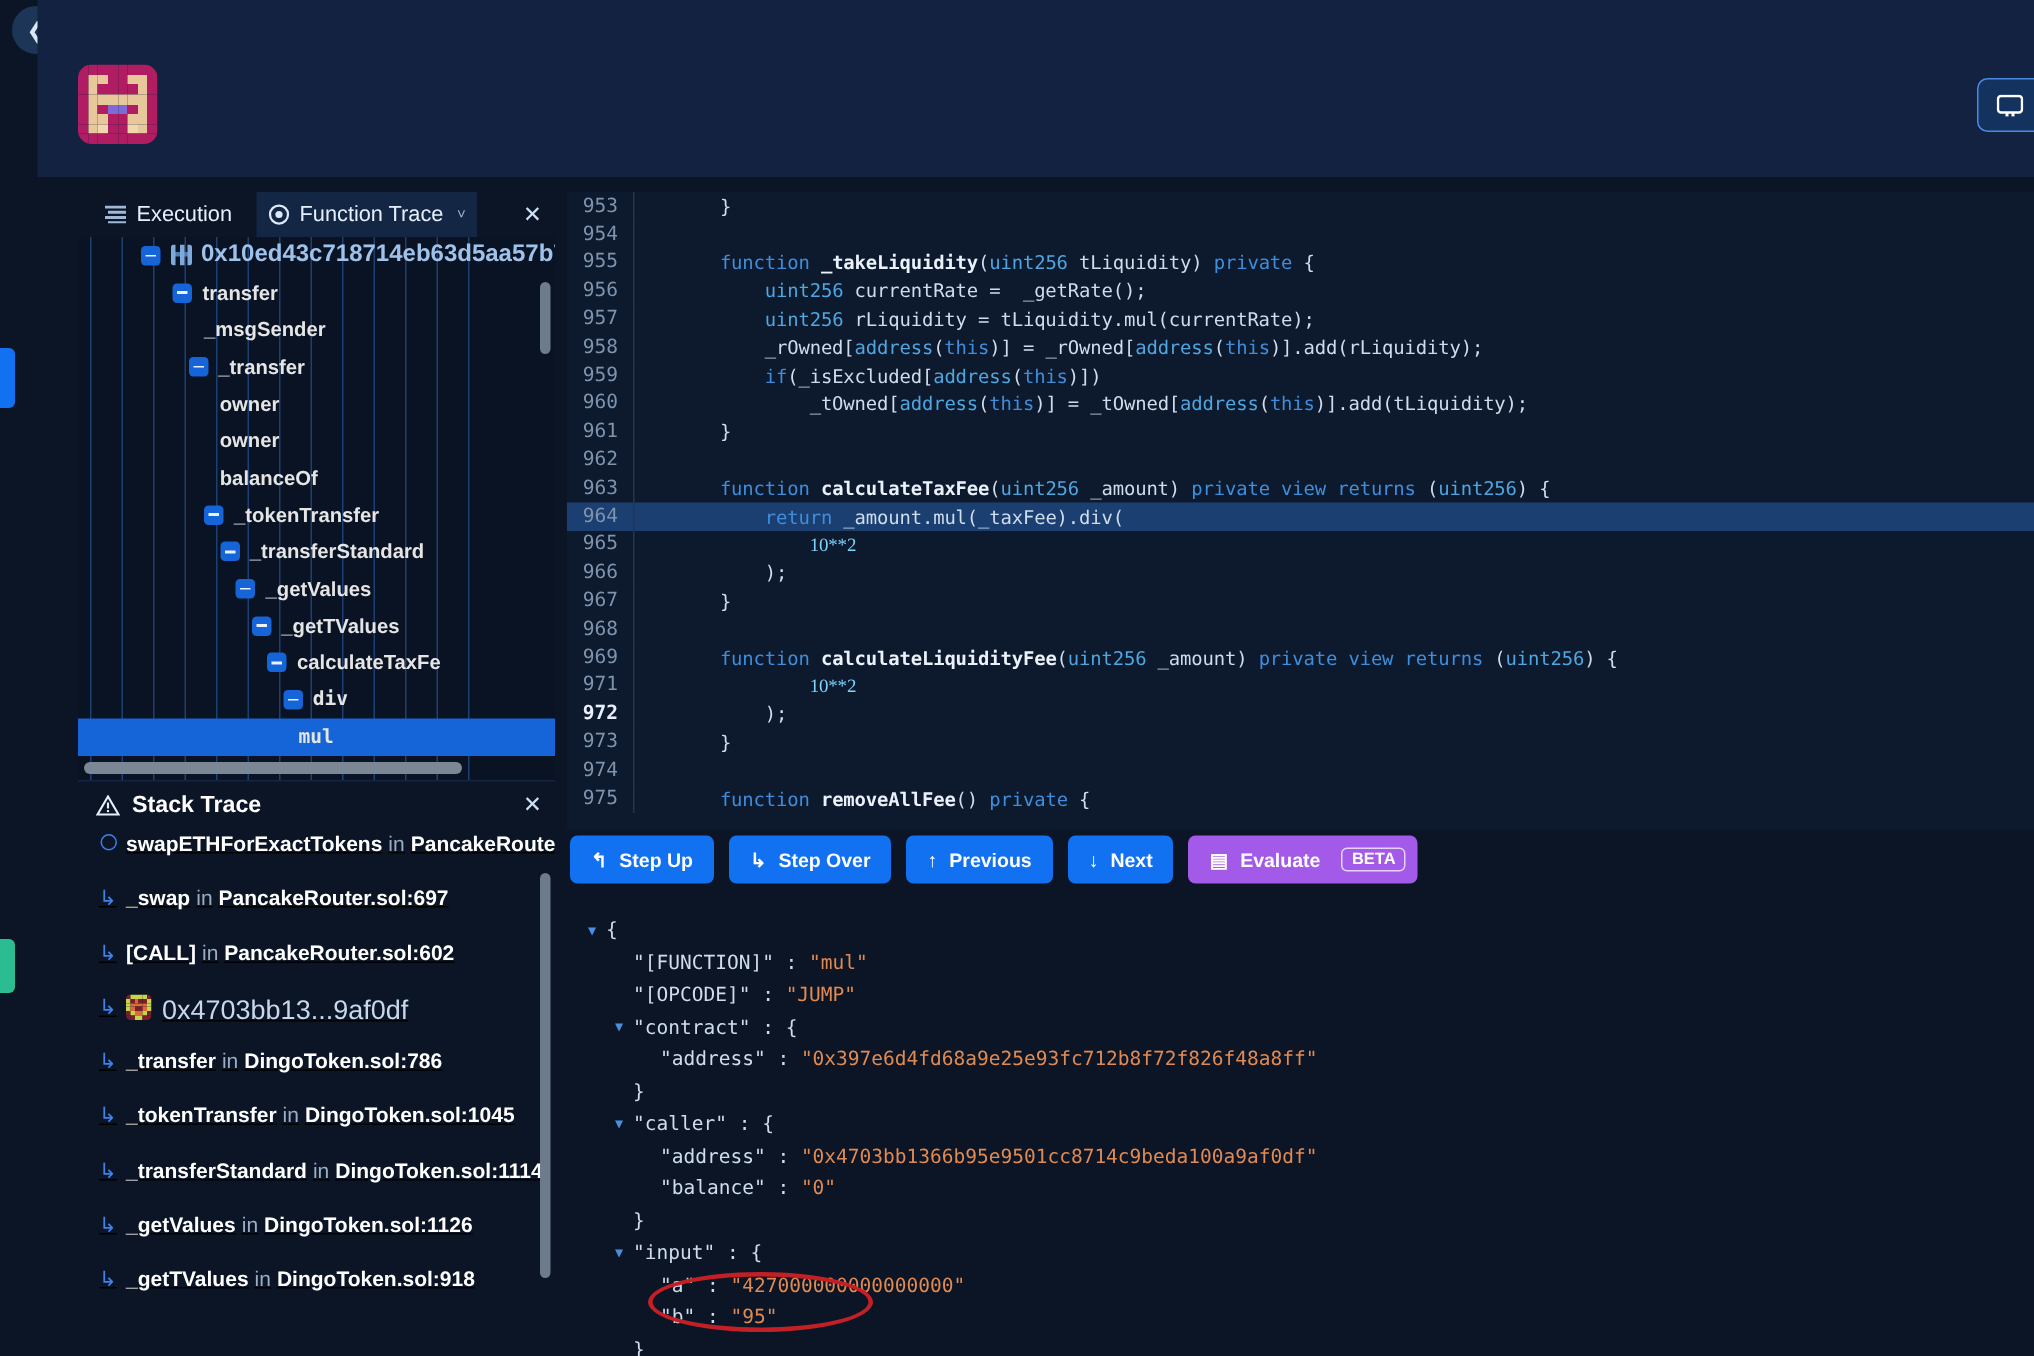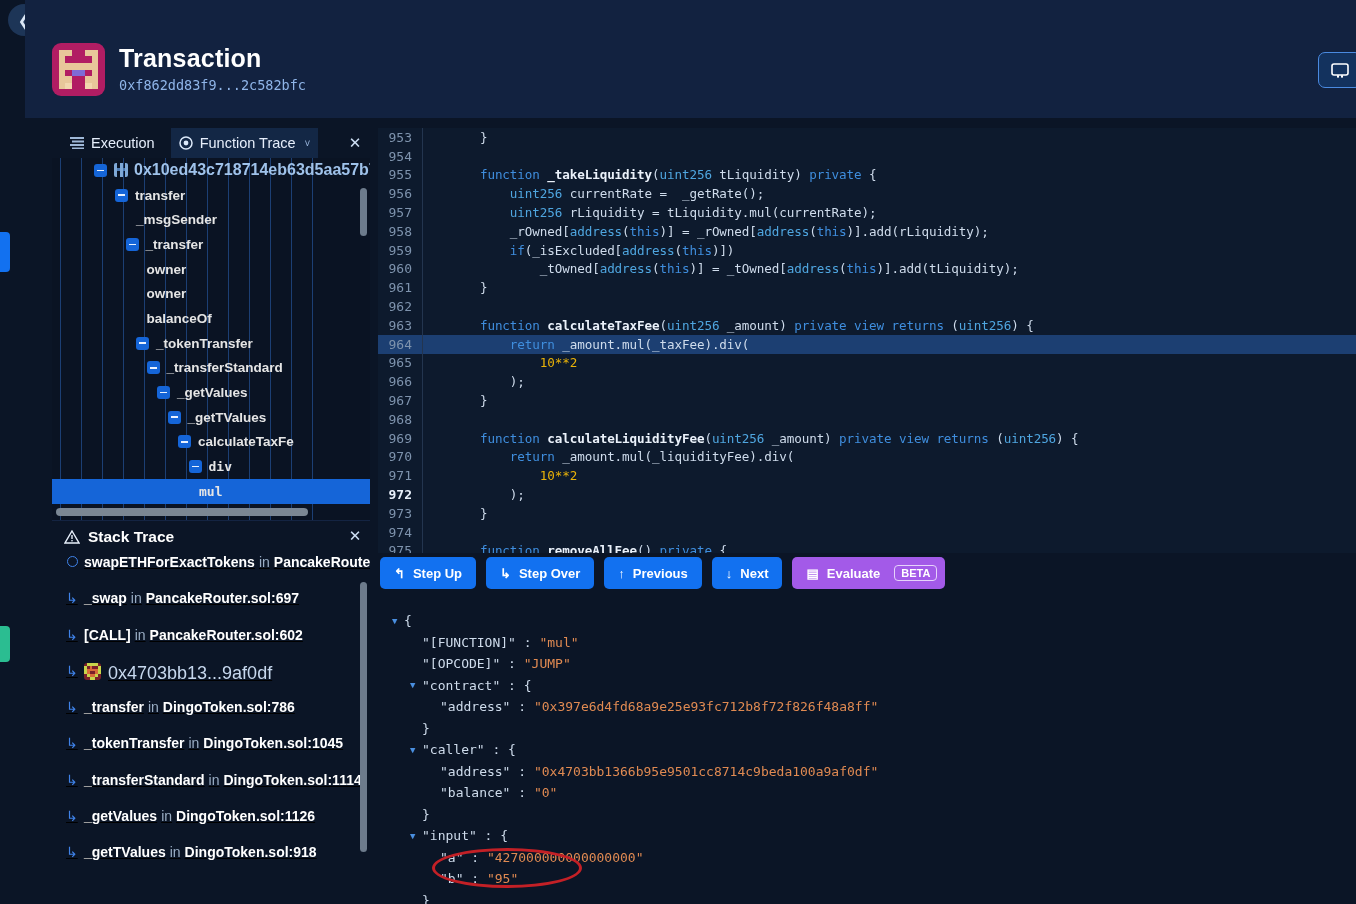--- a/index.html
+++ b/index.html
@@ -128,21 +128,21 @@
   .ln {
     width: 44px; flex: 0 0 auto; text-align: right; padding-right: 10px;
     color: #7e93ad; font-size: 13px;
   }
   .gut { width: 28px; flex: 0 0 auto; border-left: 1px solid #23354f; height: 18.8px; }
   .ctext { font-size: 12.6px; letter-spacing: -.1px; }
   .k { color: #3f8ede; }   
   .ty { color: #4fa6e0; }  
   .fnname { color: #eaf1fa; font-weight: bold; }
   .pl { color: #cfdcec; }  
-  .num { color: #eab308; }
+  .num { color: #7dd3fc; font-family: Liberation Serif, serif; }
 
   
   .toolbar { position: absolute; left: 380px; top: 557px; display: flex; gap: 10px; align-items: center; }
   .btn {
     height: 32px; padding: 0 14px; border-radius: 5px; background: #1271f0;
     color: #ffffff; font-size: 13px; font-weight: bold; display: flex; align-items: center; gap: 8px;
     cursor: pointer; border: none;
   }
   .btn.purple { background: #a35ae8; padding-right: 8px; }
   .beta { border: 1.4px solid #e6d2fb; border-radius: 4px; padding: 1px 6px; font-size: 11px; margin-left: 6px; }
@@ -238,24 +238,20 @@
           <i style="background: rgb(177, 29, 99);"></i>
           <i style="background: rgb(177, 29, 99);"></i>
           <i style="background: rgb(177, 29, 99);"></i>
           <i style="background: rgb(177, 29, 99);"></i>
           <i style="background: rgb(177, 29, 99);"></i>
           <i style="background: rgb(177, 29, 99);"></i>
           <i style="background: rgb(177, 29, 99);"></i>
           <i style="background: rgb(177, 29, 99);"></i>
           <i style="background: rgb(177, 29, 99);"></i>
         </div>
-      <div class="hdr-text">
-        <div class="hdr-title">Transaction</div>
-        <div class="hdr-hash">0xf862dd83f9...2c582bfc</div>
-      </div>
     </div>
     <div class="hdr-right-btn">
       <svg width="18" height="15" viewBox="0 0 18 15">
         <rect x="1" y="1" width="16" height="11" rx="2" fill="none" stroke="#ffffff" stroke-width="1.6"></rect>
         <rect x="6" y="12.2" width="2" height="2.4" fill="#ffffff"></rect>
         <rect x="10" y="12.2" width="2" height="2.4" fill="#ffffff"></rect>
       </svg>
     </div>
   </div>
   <div class="topbar-divider"></div>
@@ -490,21 +486,20 @@
         <div class="cline"><span class="ln">960</span><span class="gut"></span><span class="ctext"><span class="pl">            _tOwned[</span><span class="ty">address</span><span class="pl">(</span><span class="k">this</span><span class="pl">)] = _tOwned[</span><span class="ty">address</span><span class="pl">(</span><span class="k">this</span><span class="pl">)].add(tLiquidity);</span></span></div>
         <div class="cline"><span class="ln">961</span><span class="gut"></span><span class="ctext"><span class="pl">    }</span></span></div>
         <div class="cline"><span class="ln">962</span><span class="gut"></span><span class="ctext"></span></div>
         <div class="cline"><span class="ln">963</span><span class="gut"></span><span class="ctext"><span class="k">    function </span><span class="fnname">calculateTaxFee</span><span class="pl">(</span><span class="ty">uint256</span><span class="pl"> _amount) </span><span class="k">private</span><span class="pl"> </span><span class="k">view</span><span class="pl"> </span><span class="k">returns</span><span class="pl"> (</span><span class="ty">uint256</span><span class="pl">) {</span></span></div>
         <div class="cline hl"><span class="ln">964</span><span class="gut"></span><span class="ctext"><span class="pl">        </span><span class="k">return</span><span class="pl"> _amount.mul(_taxFee).div(</span></span></div>
         <div class="cline"><span class="ln">965</span><span class="gut"></span><span class="ctext"><span class="pl">            </span><span class="num">10**2</span></span></div>
         <div class="cline"><span class="ln">966</span><span class="gut"></span><span class="ctext"><span class="pl">        );</span></span></div>
         <div class="cline"><span class="ln">967</span><span class="gut"></span><span class="ctext"><span class="pl">    }</span></span></div>
         <div class="cline"><span class="ln">968</span><span class="gut"></span><span class="ctext"></span></div>
         <div class="cline"><span class="ln">969</span><span class="gut"></span><span class="ctext"><span class="k">    function </span><span class="fnname">calculateLiquidityFee</span><span class="pl">(</span><span class="ty">uint256</span><span class="pl"> _amount) </span><span class="k">private</span><span class="pl"> </span><span class="k">view</span><span class="pl"> </span><span class="k">returns</span><span class="pl"> (</span><span class="ty">uint256</span><span class="pl">) {</span></span></div>
-        <div class="cline"><span class="ln">970</span><span class="gut"></span><span class="ctext"><span class="pl">        </span><span class="k">return</span><span class="pl"> _amount.mul(_liquidityFee).div(</span></span></div>
         <div class="cline"><span class="ln">971</span><span class="gut"></span><span class="ctext"><span class="pl">            </span><span class="num">10**2</span></span></div>
         <div class="cline cur"><span class="ln">972</span><span class="gut"></span><span class="ctext"><span class="pl">        );</span></span></div>
         <div class="cline"><span class="ln">973</span><span class="gut"></span><span class="ctext"><span class="pl">    }</span></span></div>
         <div class="cline"><span class="ln">974</span><span class="gut"></span><span class="ctext"></span></div>
         <div class="cline"><span class="ln">975</span><span class="gut"></span><span class="ctext"><span class="k">    function </span><span class="fnname">removeAllFee</span><span class="pl">() </span><span class="k">private</span><span class="pl"> {</span></span></div>
       </div>
   </div>
 
   <div class="toolbar">
     <button class="btn">

